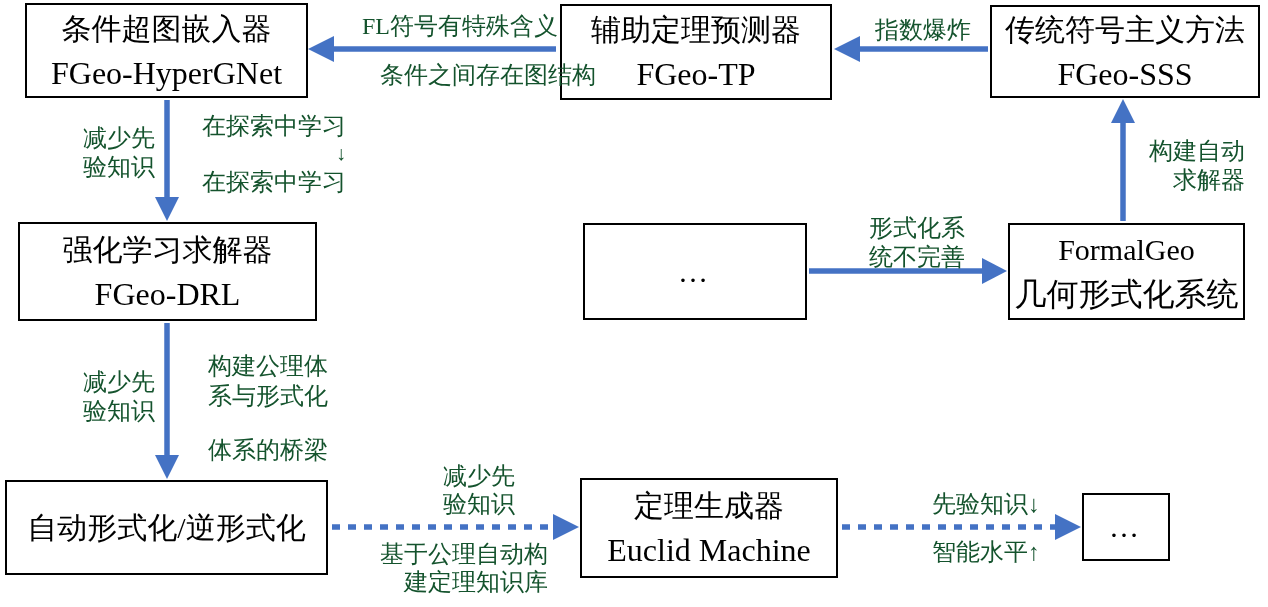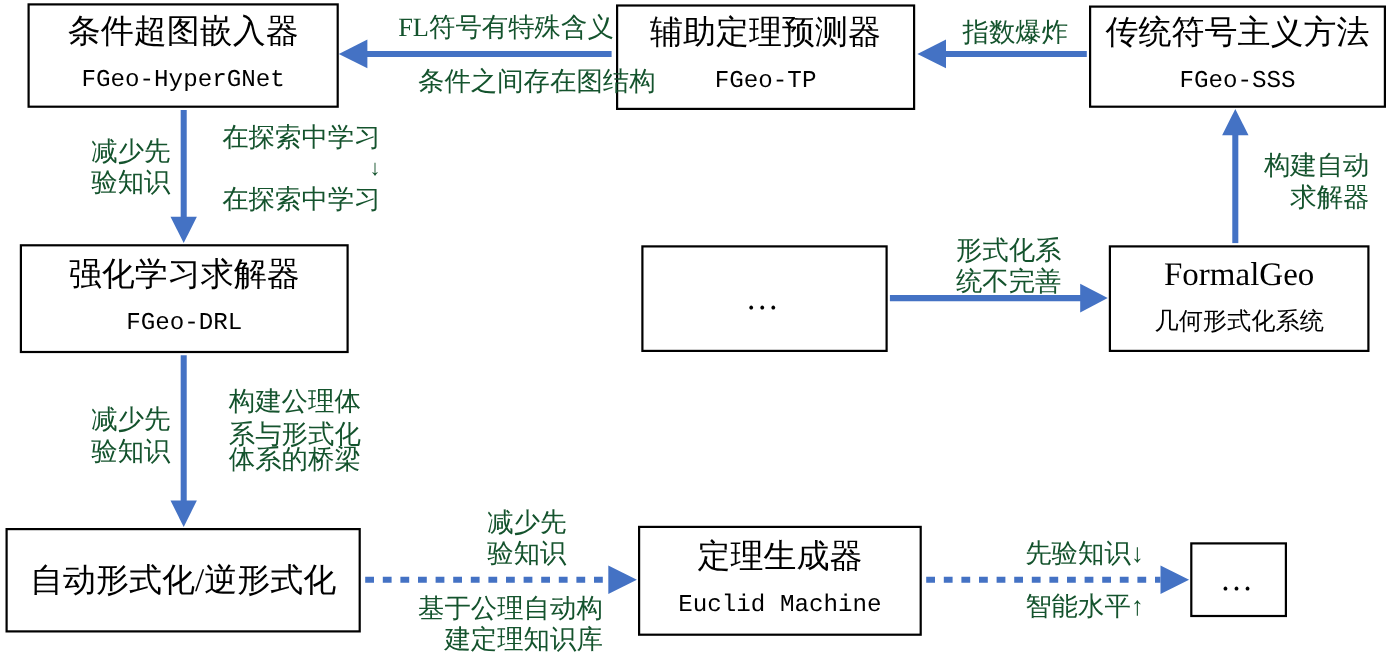--- a/index.html
+++ b/index.html
@@ -6,21 +6,21 @@
   .canvas{
     position:relative;width:1268px;height:607px;background:#ffffff;overflow:hidden;
     font-family:"Liberation Serif","DejaVu Serif",serif;color:#000;
   }
   .arrow-layer{position:absolute;left:0;top:0;width:1268px;height:607px;}
   .box{
     position:absolute;box-sizing:border-box;background:#ffffff;border:2.5px solid #000;
     display:flex;flex-direction:column;align-items:center;justify-content:center;
     text-align:center;font-size:30px;line-height:44px;white-space:nowrap;
   }
-  .box .sub{font-size:22px;line-height:44px;font-family:Liberation Mono, monospace;}
+  .box .sub{font-size:32px;line-height:44px;}
   .box.dots{font-size:30px;letter-spacing:4px;line-height:30px;}
   .lbl{
     position:absolute;font-size:24px;line-height:28px;text-align:right;
     white-space:nowrap;color:#14532d;
   }
   .lbl.small{font-size:20px;line-height:20px;}
 </style>
 </head>
 <body>
 
@@ -119,21 +119,21 @@
   <div class="lbl" style="left:1133px;top:166px;width:112px;">求解器</div>
 
   <div class="lbl" style="left:845px;top:214px;width:120px;">形式化系</div>
   <div class="lbl" style="left:845px;top:243px;width:120px;">统不完善</div>
 
   <div class="lbl" style="left:55px;top:368px;width:100px;">减少先</div>
   <div class="lbl" style="left:55px;top:397px;width:100px;">验知识</div>
 
   <div class="lbl" style="left:183px;top:352px;width:145px;">构建公理体</div>
   <div class="lbl" style="left:183px;top:382px;width:145px;">系与形式化</div>
-  <div class="lbl" style="left:183px;top:404px;width:145px;">体系的桥梁</div>
+  <div class="lbl" style="left:183px;top:436px;width:145px;">体系的桥梁</div>
 
   <div class="lbl" style="left:395px;top:462px;width:120px;">减少先</div>
   <div class="lbl" style="left:395px;top:490px;width:120px;">验知识</div>
 
   <div class="lbl" style="left:368px;top:540px;width:180px;">基于公理自动构</div>
   <div class="lbl" style="left:368px;top:568px;width:180px;">建定理知识库</div>
 
   <div class="lbl" style="left:880px;top:490px;width:160px;">先验知识↓</div>
   <div class="lbl" style="left:880px;top:538px;width:160px;">智能水平↑</div>
 

